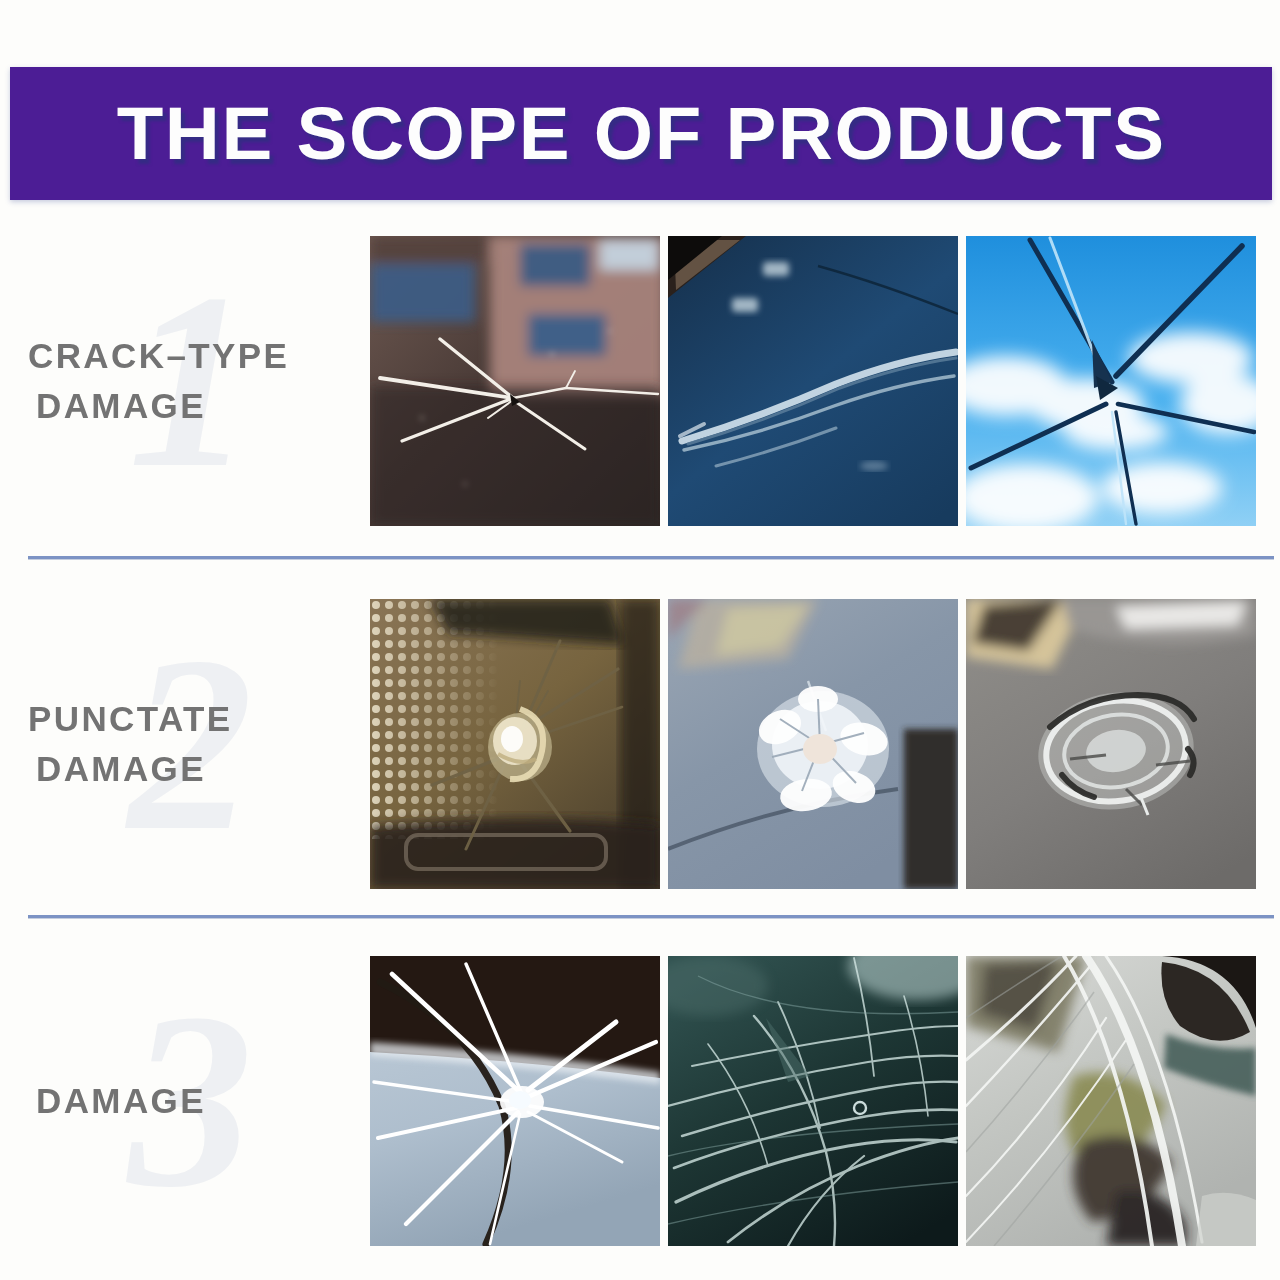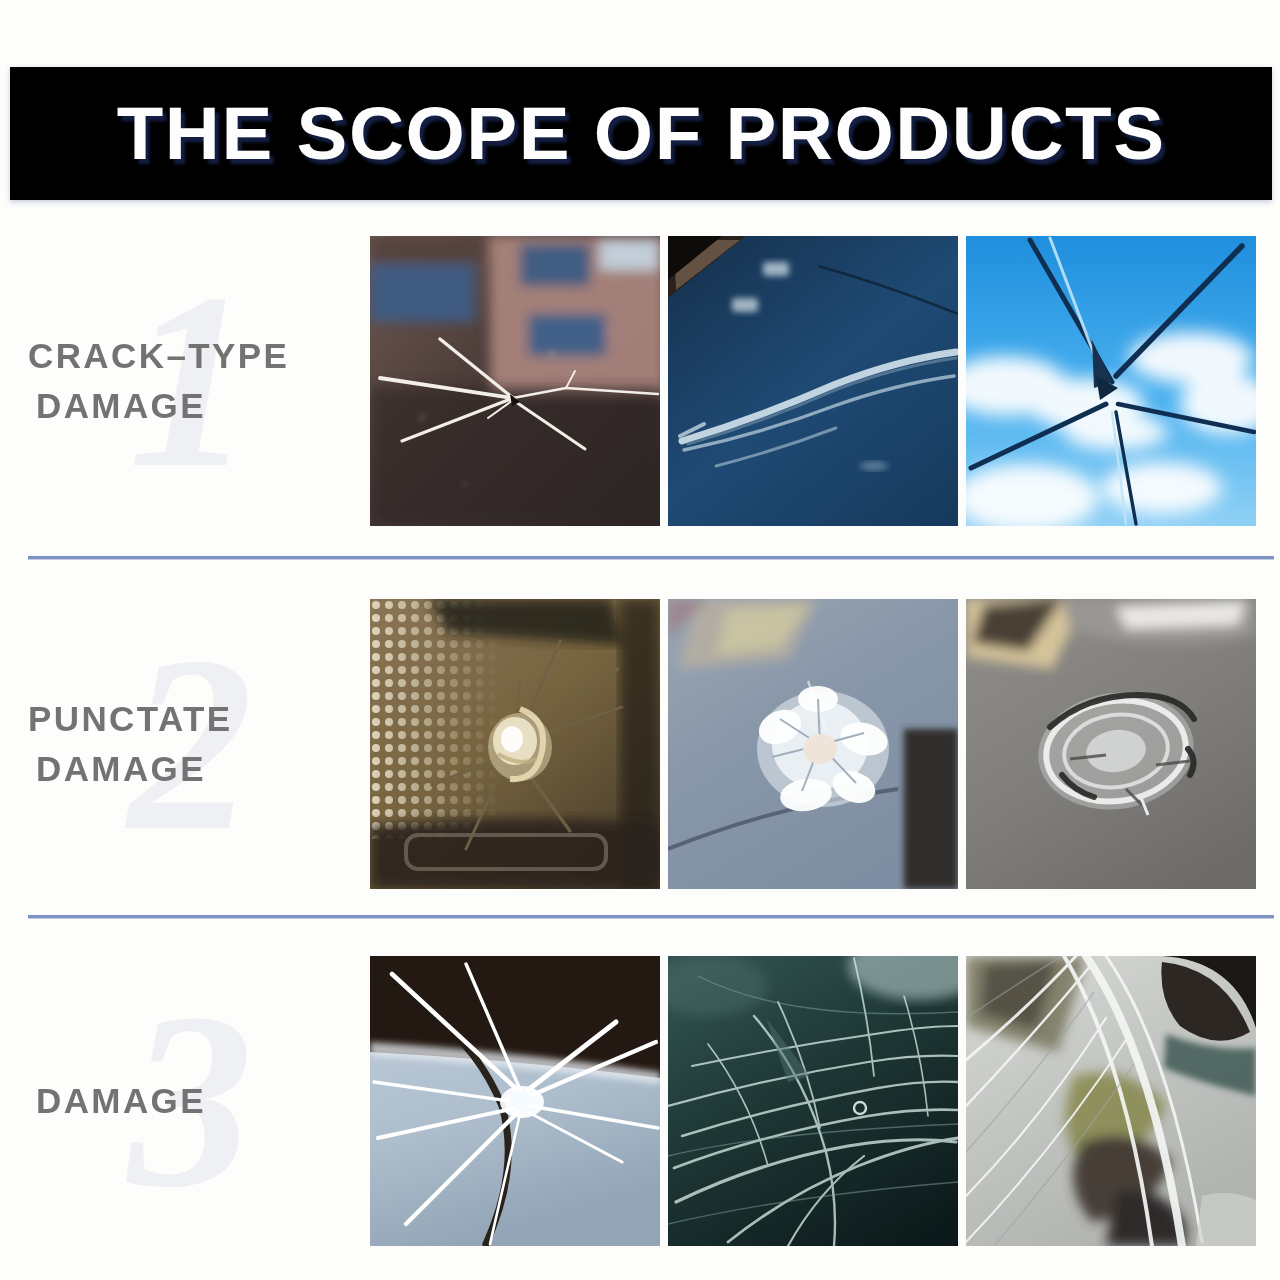--- a/index.html
+++ b/index.html
@@ -9,21 +9,21 @@
     font-family:"Liberation Sans", sans-serif;
     overflow:hidden;
     position:relative;
   }
 
   
   .banner{
     position:absolute;
     left:10px; top:67px;
     width:1262px; height:133px;
-    background:#000000;
+    background:#4c1d95;
     display:flex; align-items:center; justify-content:center;
     box-shadow:0 2px 5px rgba(60,80,150,.28);
   }
   .banner-title{
     color:#fdfdfd;
     font-size:74px;
     font-weight:bold;
     letter-spacing:1.5px;
     transform:scaleX(1.03);
     white-space:nowrap;

